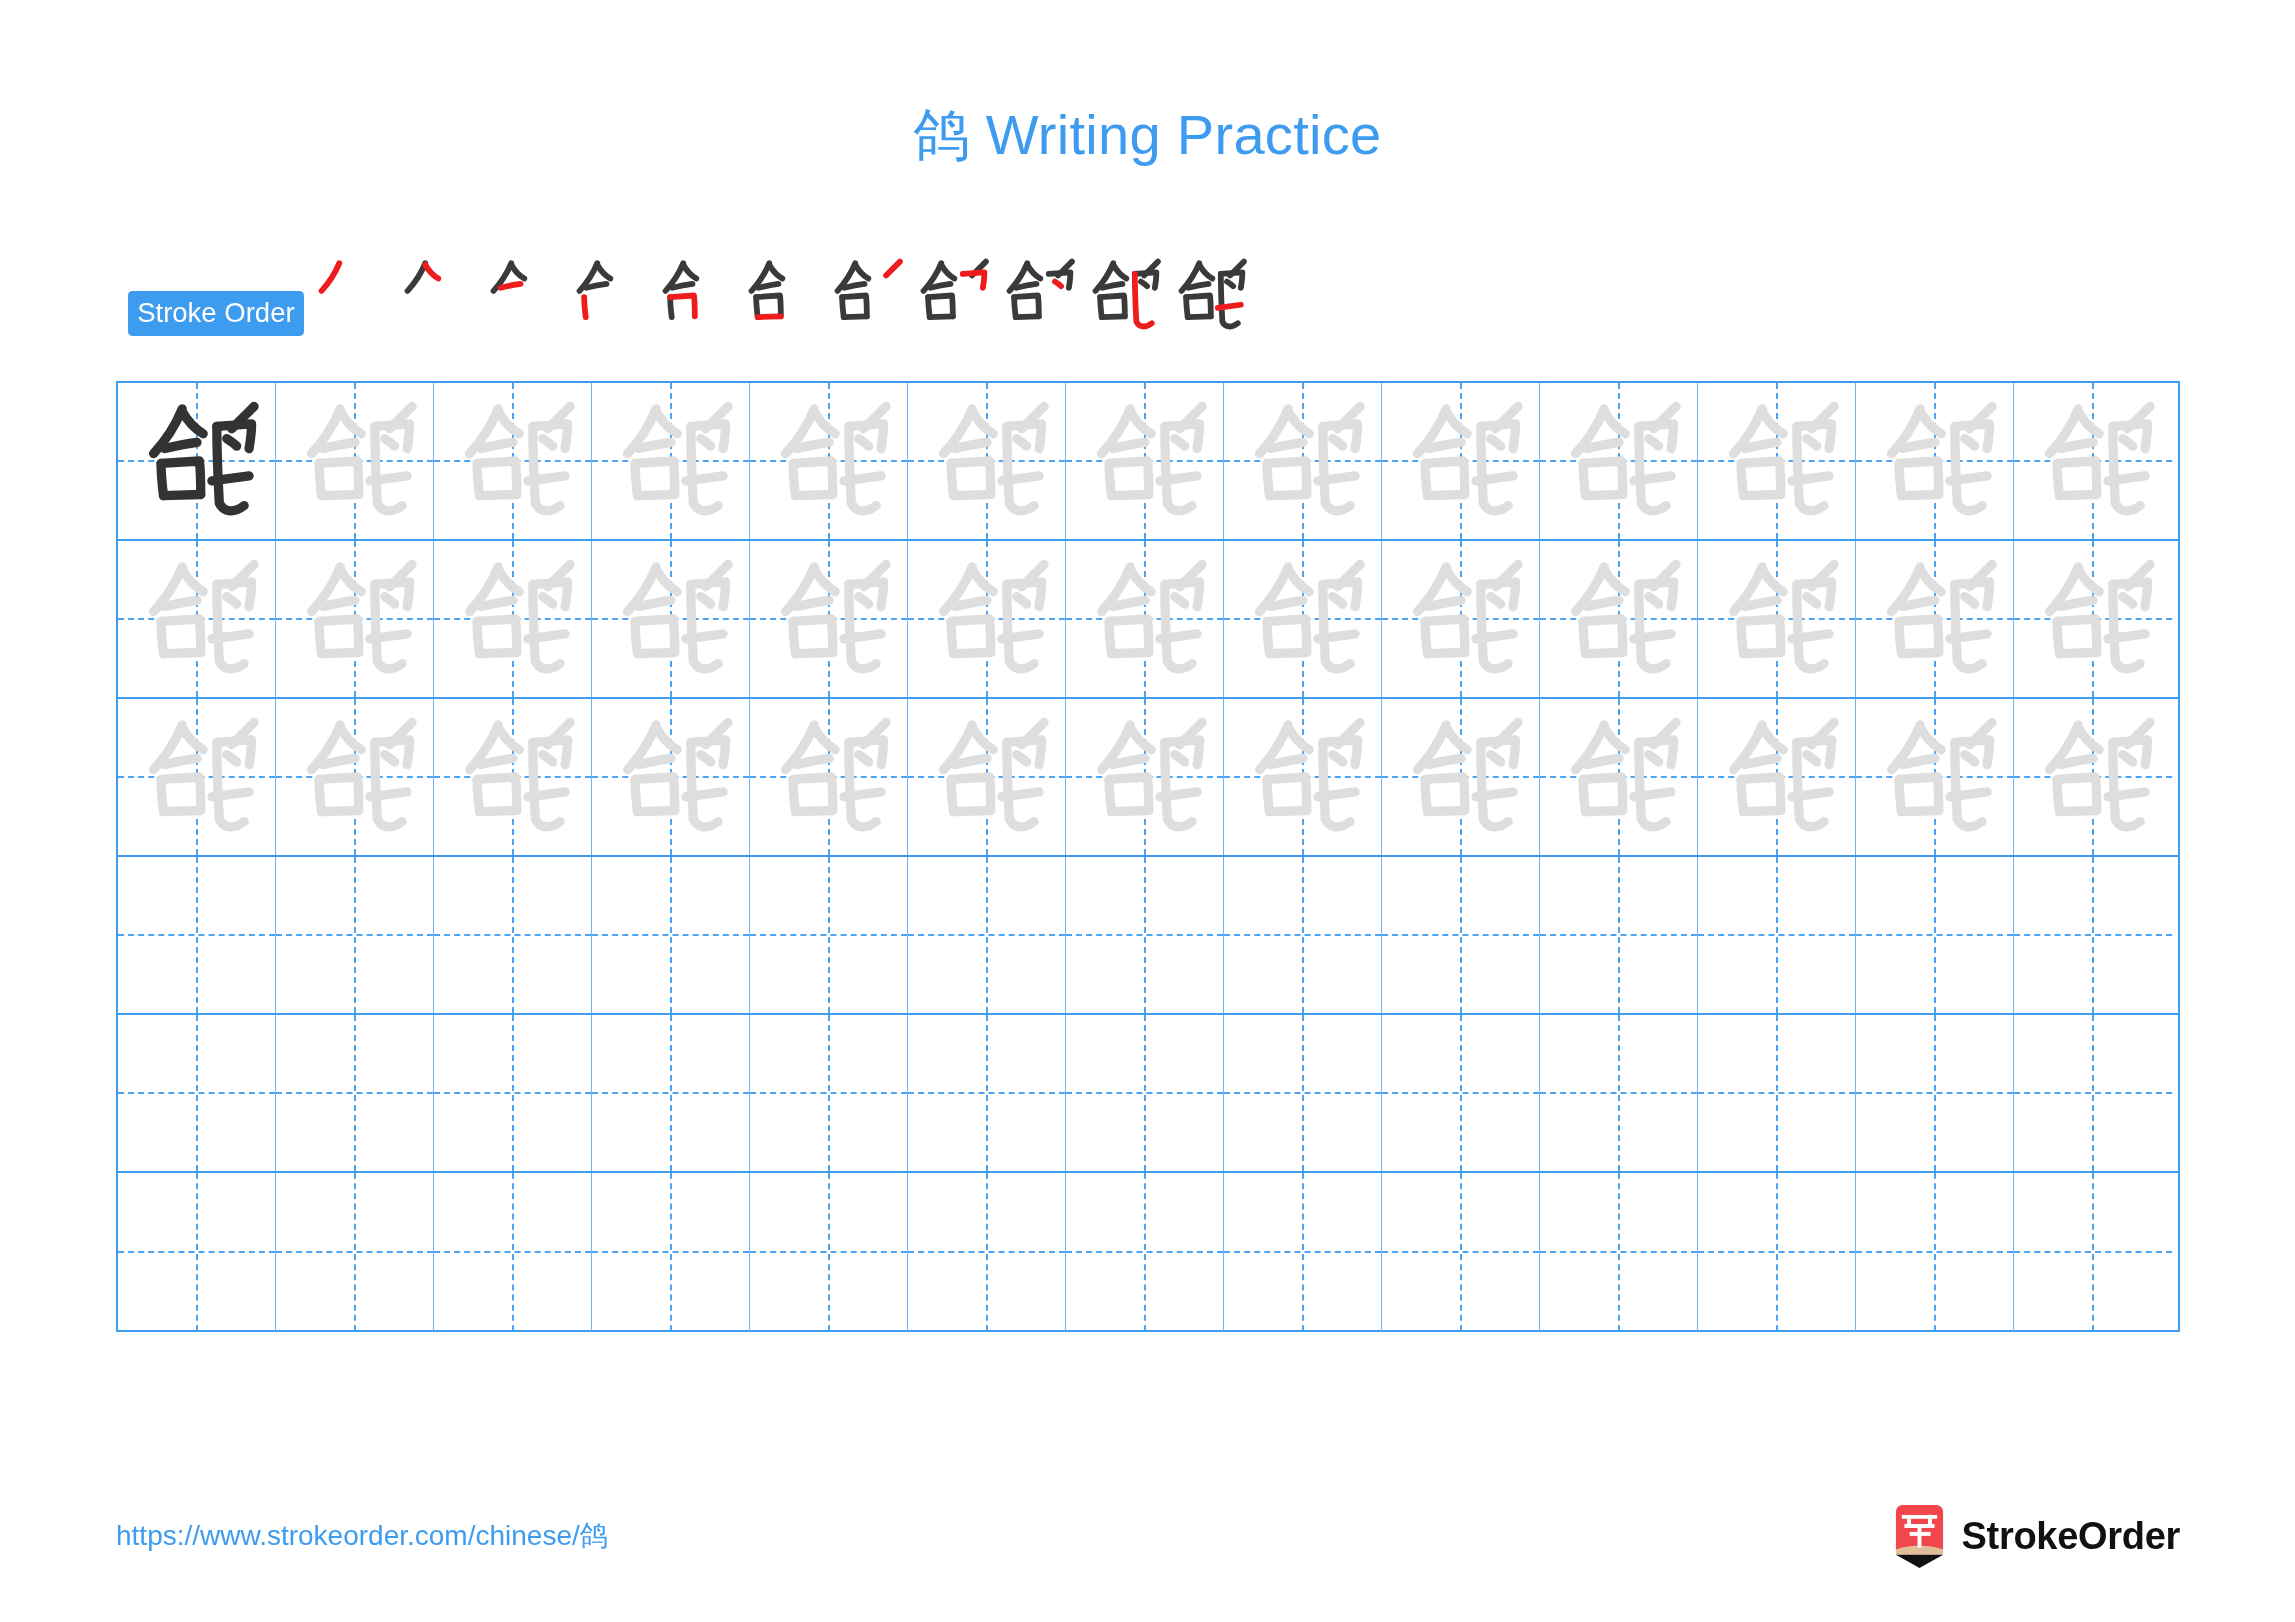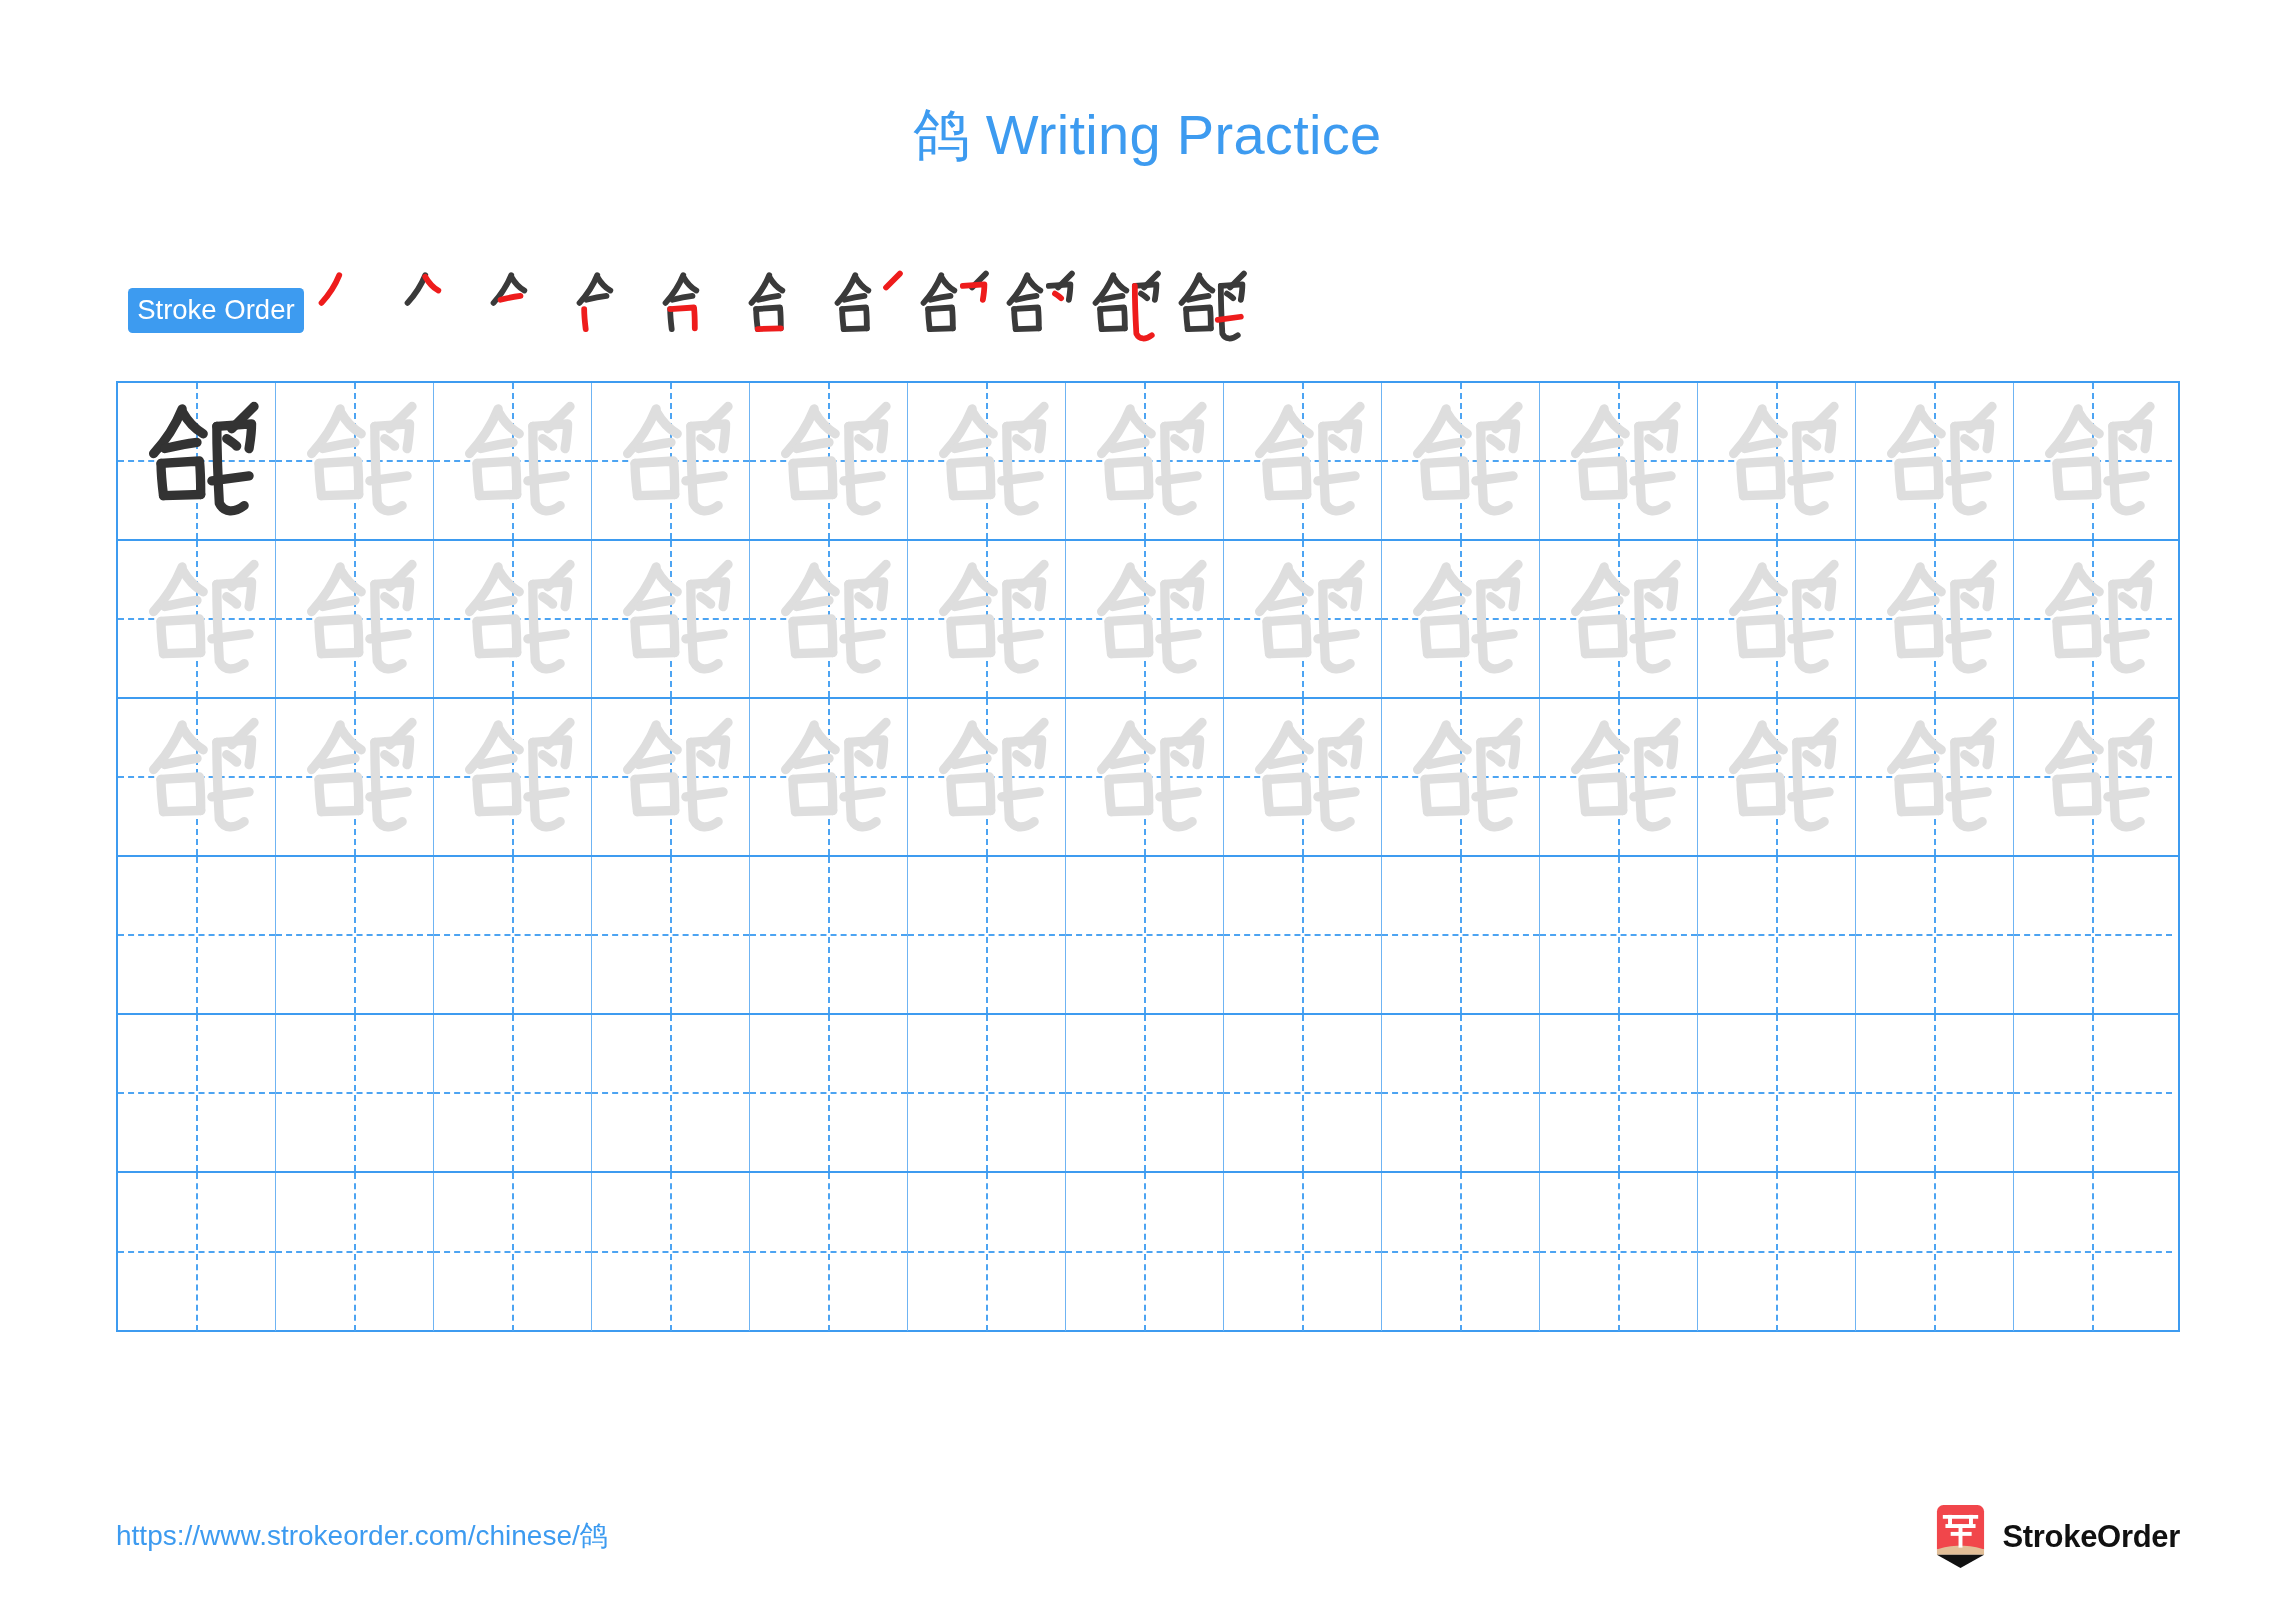--- a/index.html
+++ b/index.html
@@ -28,25 +28,25 @@
     letter-spacing: 0.3px;
     white-space: nowrap;
   }
   .page-title .title-char {
     font-family: "DejaVu Sans", "Liberation Sans", sans-serif;
   }
 
   
   .stroke-order-row {
     position: absolute;
-    top: 269px;
+    top: 257px;
     left: 128px;
     height: 79px;
     display: flex;
-    align-items: center;
+    align-items: flex-end;
   }
   .stroke-order-badge {
     display: inline-block;
     background: #3D9BF0;
     color: #ffffff;
     font-size: 27.5px;
     line-height: 1;
     padding: 7.9px 9.2px 9.2px 9.2px;
     border-radius: 4.6px;
     white-space: nowrap;
@@ -154,21 +154,21 @@
   .footer-brand {
     position: absolute;
     right: 115px;
     top: 1505px;
     display: flex;
     align-items: center;
     gap: 14.4px;
   }
   .brand-logo { width: 55px; height: 63px; display: block; }
   .brand-name {
-    font-size: 31px;
+    font-size: 38px;
     font-weight: bold;
     color: #111111;
     letter-spacing: -0.3px;
     white-space: nowrap;
   }
 </style>
 </head>
 <body>
 
 <div class="page-title">

